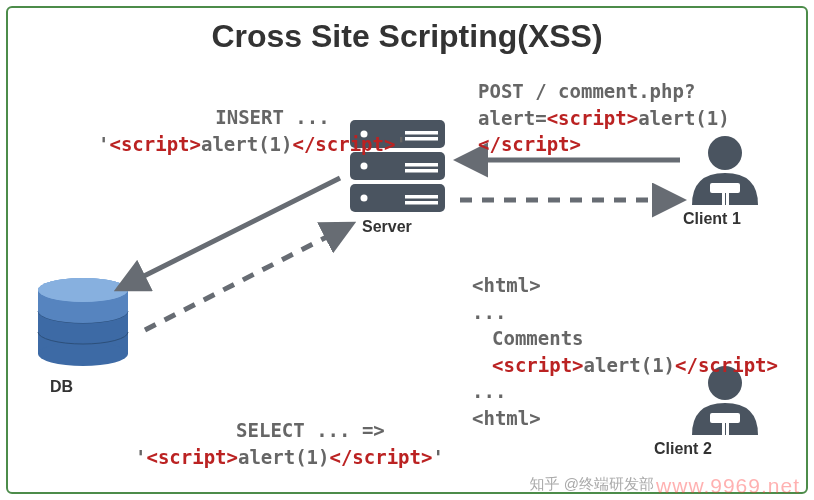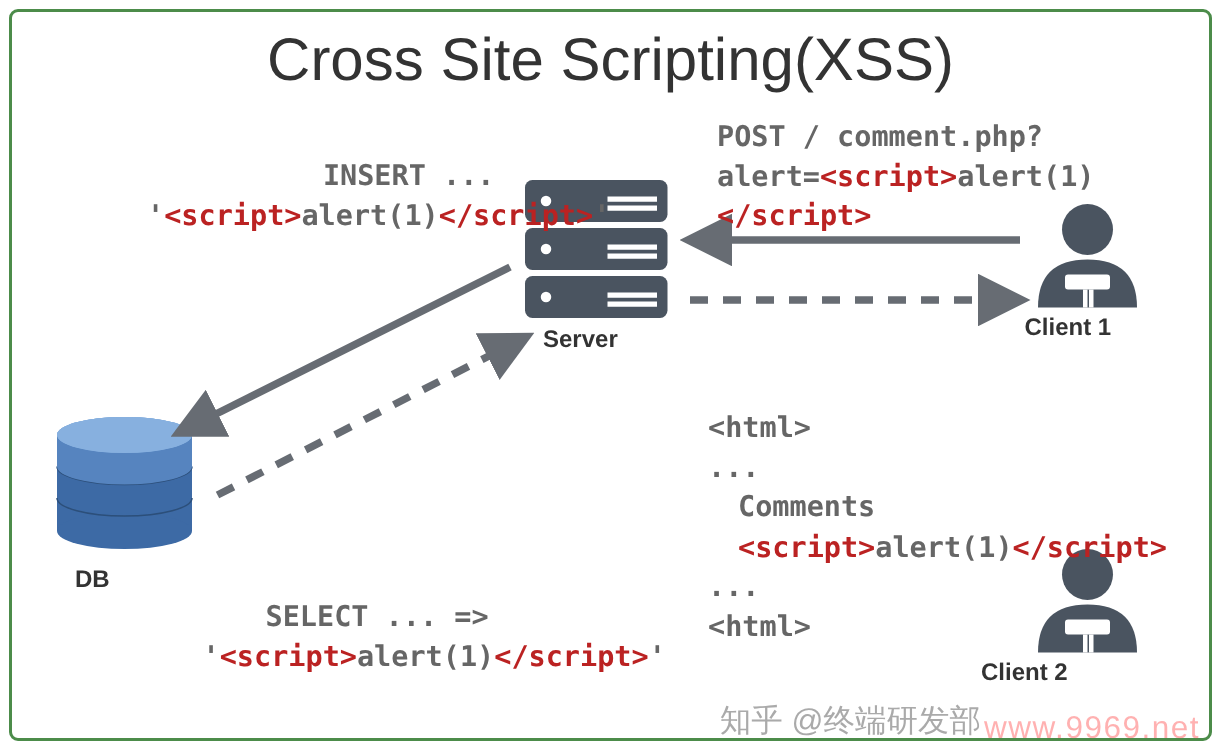--- a/index.html
+++ b/index.html
@@ -1,23 +1,23 @@
 <!DOCTYPE html>
 <html><head>
 <meta charset="utf-8">
 <style>
   * { margin: 0; padding: 0; box-sizing: border-box; }
   body { width: 814px; height: 500px; font-family: Arial, sans-serif; background: #fff; position: relative; }
   .frame { position: absolute; top: 6px; left: 6px; right: 6px; bottom: 6px; border: 2px solid #4c8c4a; border-radius: 6px; }
-  .title { position: absolute; top: 18px; left: 0; right: 0; text-align: center; font-size: 40px; font-weight: normal; color: #333; }
+  .title { position: absolute; top: 18px; left: 0; right: 0; text-align: center; font-size: 32px; font-weight: bold; color: #333; }
   .node-label { position: absolute; font-size: 16px; font-weight: bold; color: #333; }
   .code-block { position: absolute; font-family: monospace; font-size: 19px; line-height: 1.4; color: #666; font-weight: bold;}
   .red { color: #b22; }
   svg { position: absolute; top: 0; left: 0; }
-  .watermark1 { position: absolute; bottom: 6px; right: 160px; color: #aaa; font-size: 21px;}
+  .watermark1 { position: absolute; bottom: 6px; right: 160px; color: #aaa; font-size: 15px;}
   .watermark2 { position: absolute; bottom: 2px; right: 14px; color: rgba(255,60,60,0.4); font-size: 21px; letter-spacing: 1px;}
 </style>
 </head>
 <body>
 
 <div class="frame"></div>
 
 <div class="title">Cross Site Scripting(XSS)</div>
 
 <svg width="814" height="500">
@@ -92,21 +92,21 @@
   </div>
 </div>
 
 <div class="code-block" style="left:478px; top:78px;">
   <div><span>POST / comment.php?</span></div>
   <div>
     <span>alert=</span><span class="red">&lt;script&gt;</span><span>alert(1)</span><span class="red">&lt;/script&gt;</span>
   </div>
 </div>
 
-<div class="code-block" style="left:135px; top:398px;">
+<div class="code-block" style="left:135px; top:417px;text-align:center;">
   <div style="padding-left:42px;"><span>SELECT ... =&gt;</span></div>
   <div>
     <span>'</span><span class="red">&lt;script&gt;</span><span>alert(1)</span><span class="red">&lt;/script&gt;</span><span>'</span>
   </div>
 </div>
 
 <div class="code-block" style="left:472px; top:272px;">
   <div><span>&lt;html&gt;</span></div>
   <div><span>...</span></div>
   <div style="padding-left:20px;"><span>Comments</span></div>

